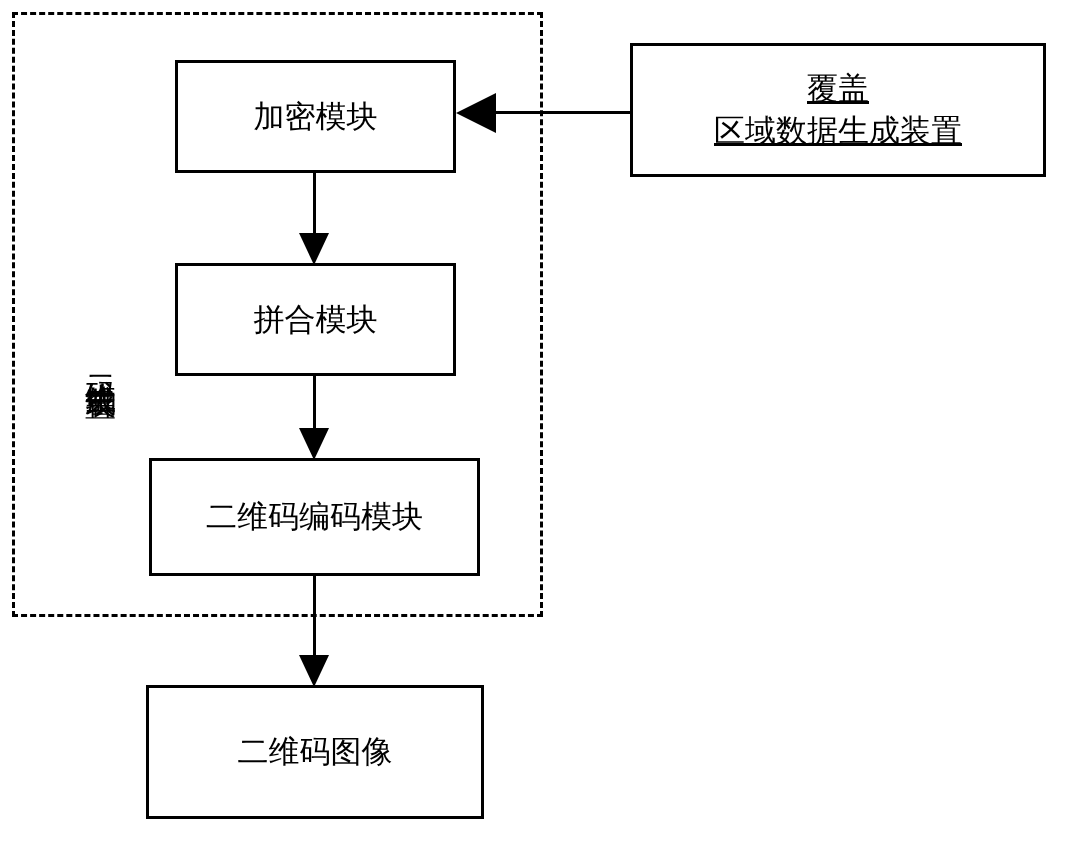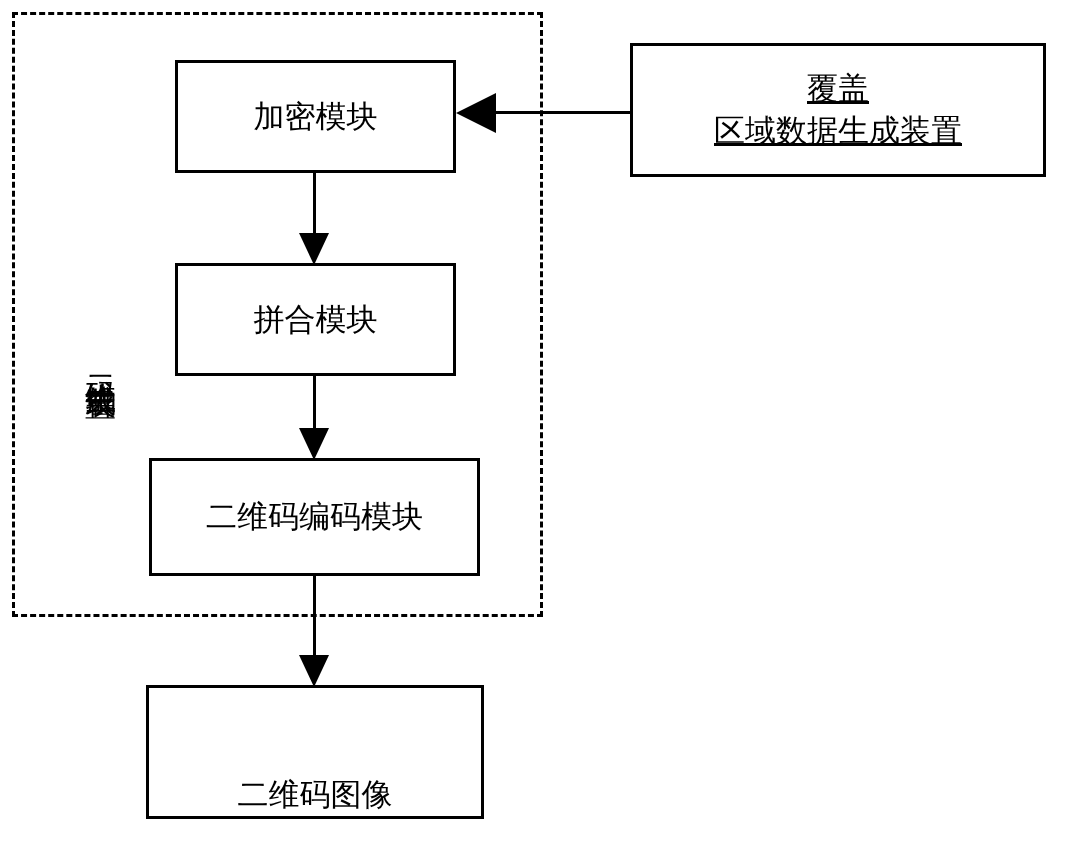--- a/index.html
+++ b/index.html
@@ -61,21 +61,21 @@
     line-height: 1.35;
   }
   .box-label {
     display: block;
     white-space: pre-line;
   }
 
   #box-encrypt   { left: 175px; top: 60px;  width: 281px; height: 113px; font-size: 31px; }
   #box-merge     { left: 175px; top: 263px; width: 281px; height: 113px; font-size: 31px; }
   #box-qrencode  { left: 149px; top: 458px; width: 331px; height: 118px; font-size: 31px; }
-  #box-qrimage   { left: 146px; top: 685px; width: 338px; height: 134px; font-size: 31px; align-items: flex-end; }
+  #box-qrimage   { left: 146px; top: 685px; width: 338px; height: 134px; font-size: 31px; }
   #box-coverage  { left: 630px; top: 43px;  width: 416px; height: 134px; font-size: 31px; text-decoration: underline; }
 
   
   .conn {
     position: absolute;
   }
   .vline {
     position: absolute;
     width: 3px;
     background: #000000;

